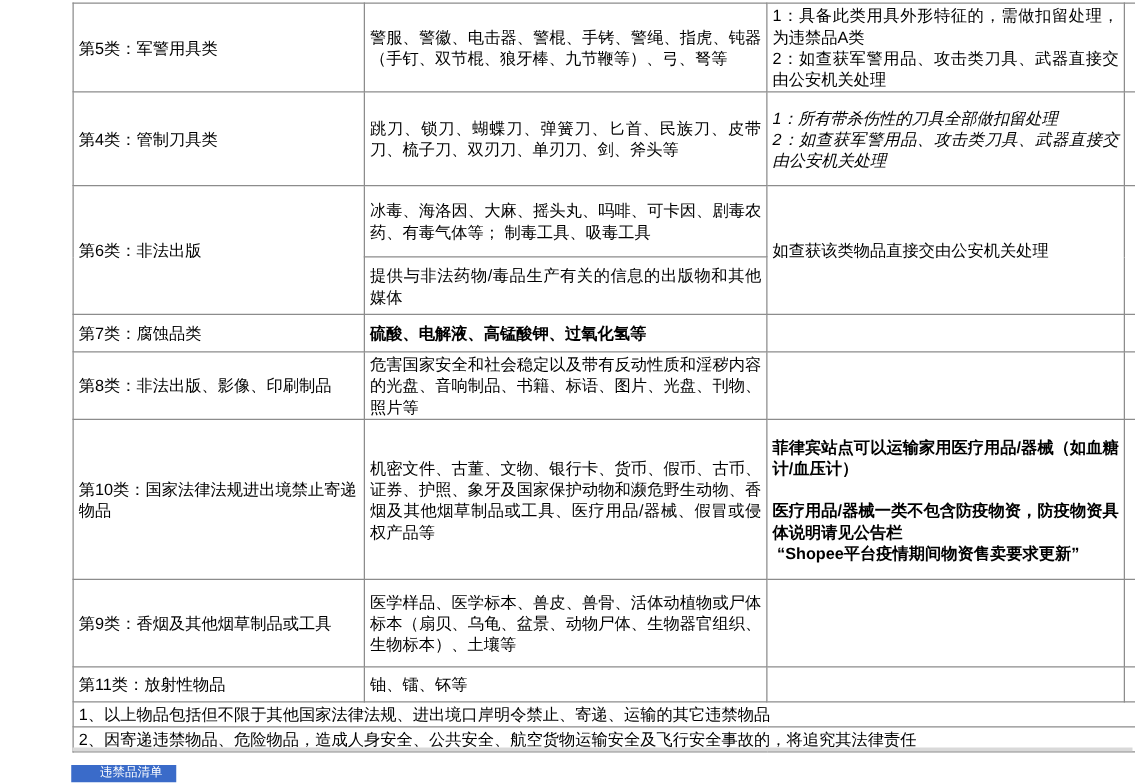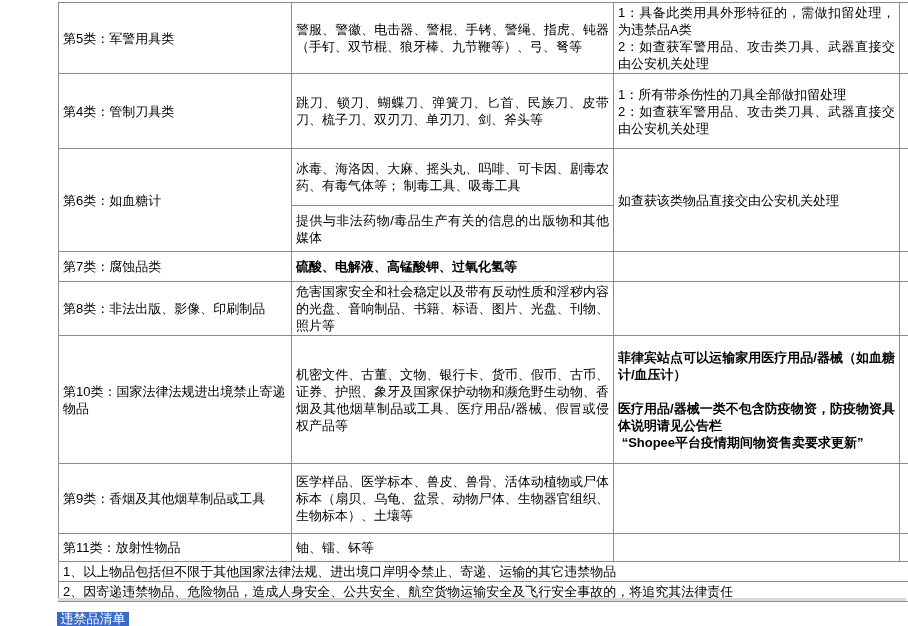--- a/index.html
+++ b/index.html
@@ -26,48 +26,48 @@
   td.c4{width:34px;}
   tr.fr td{
     text-align:left;white-space:nowrap;padding:1px 4px;
   }
   .bottom-shadow{
     position:absolute;left:58px;top:598px;width:848px;height:3px;
     background:#d9d9d9;
   }
   .sheet-tab{
     position:absolute;left:57px;top:612px;width:72px;height:14px;
-    color:#fff;font-size:13px;line-height:14px;text-align:center;
-    overflow:hidden;cursor:pointer;
+    color:#fff;font-size:10px;line-height:14px;text-align:center;
+    overflow:hidden;cursor:pointer;padding-left:12px;
   }
 </style>
 </head>
 <body>
 
 <table class="tbl">
 
   <tbody>
       <tr style="height:68px;">
     <td class="c1" style="border-color: rgb(140, 140, 140);">第5类：军警用具类</td>
     <td class="c2" style="border-color: rgb(140, 140, 140);">警服、警徽、电击器、警棍、手铐、警绳、指虎、钝器（手钉、双节棍、狼牙棒、九节鞭等）、弓、弩等</td>
     <td class="c3" style="border-color: rgb(140, 140, 140);">1：具备此类用具外形特征的，需做扣留处理，为违禁品A类
 2：如查获军警用品、攻击类刀具、武器直接交由公安机关处理</td>
     <td class="c4" style="border-color: rgb(140, 140, 140);"></td>
   </tr>
 
   <tr style="height:75px;">
     <td class="c1" style="border-color: rgb(140, 140, 140);">第4类：管制刀具类</td>
     <td class="c2" style="border-color: rgb(140, 140, 140);">跳刀、锁刀、蝴蝶刀、弹簧刀、匕首、民族刀、皮带刀、梳子刀、双刃刀、单刃刀、剑、斧头等</td>
-    <td class="c3" style="border-color: rgb(140, 140, 140);">1：所有带杀伤性的刀具全部做扣留处理
+    <td class="c3" style="border-color: rgb(140, 140, 140); font-style: italic;">1：所有带杀伤性的刀具全部做扣留处理
 2：如查获军警用品、攻击类刀具、武器直接交由公安机关处理</td>
     <td class="c4" style="border-color: rgb(140, 140, 140);"></td>
   </tr>
 
   <tr style="height:57px;">
-    <td class="c1" rowspan="2" style="border-color: rgb(140, 140, 140);">第6类：如血糖计</td>
+    <td class="c1" rowspan="2" style="border-color: rgb(140, 140, 140);">第6类：非法出版</td>
     <td class="c2" style="border-color: rgb(140, 140, 140);">冰毒、海洛因、大麻、摇头丸、吗啡、可卡因、剧毒农药、有毒气体等； 制毒工具、吸毒工具</td>
     <td class="c3" rowspan="2" style="border-color: rgb(140, 140, 140);">如查获该类物品直接交由公安机关处理</td>
     <td class="c4" rowspan="2" style="border-color: rgb(140, 140, 140);"></td>
   </tr>
   <tr style="height:46px;">
     <td class="c2" style="border-color: rgb(140, 140, 140);">提供与非法药物/毒品生产有关的信息的出版物和其他媒体</td>
   </tr>
 
   <tr style="height:30px;">
     <td class="c1" style="border-color: rgb(140, 140, 140); margin-left: 22px;">第7类：腐蚀品类</td>

